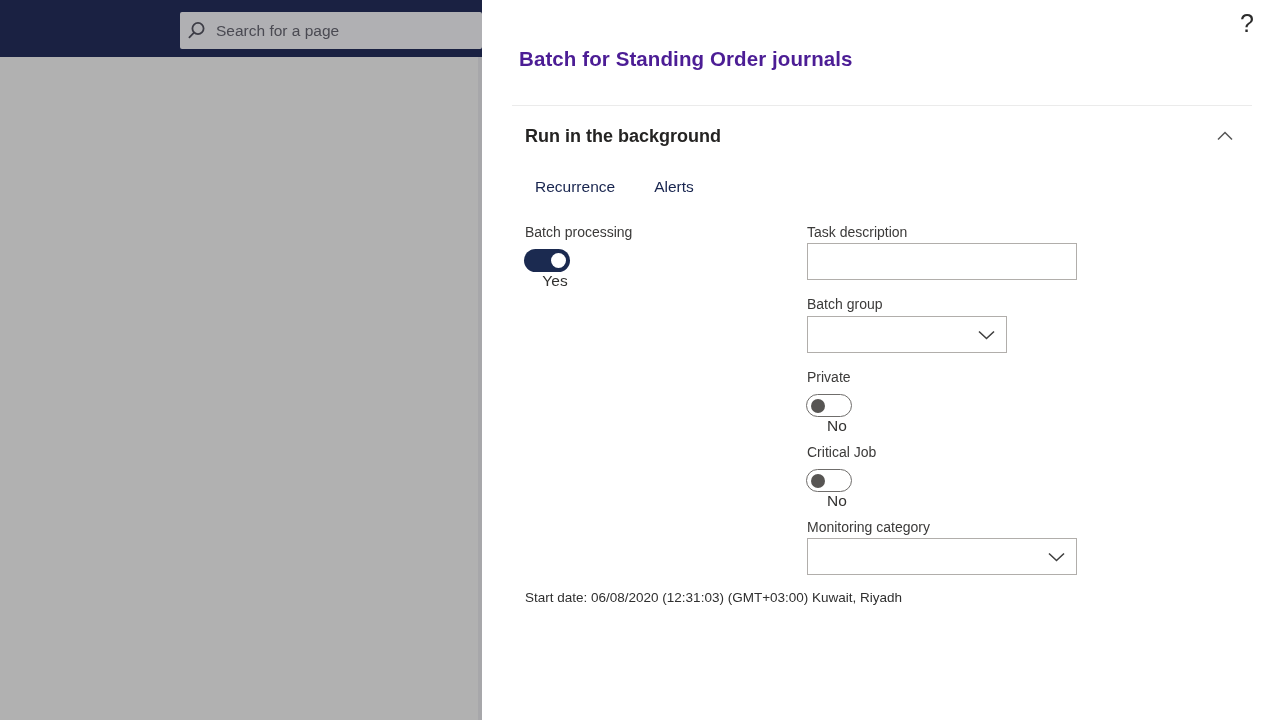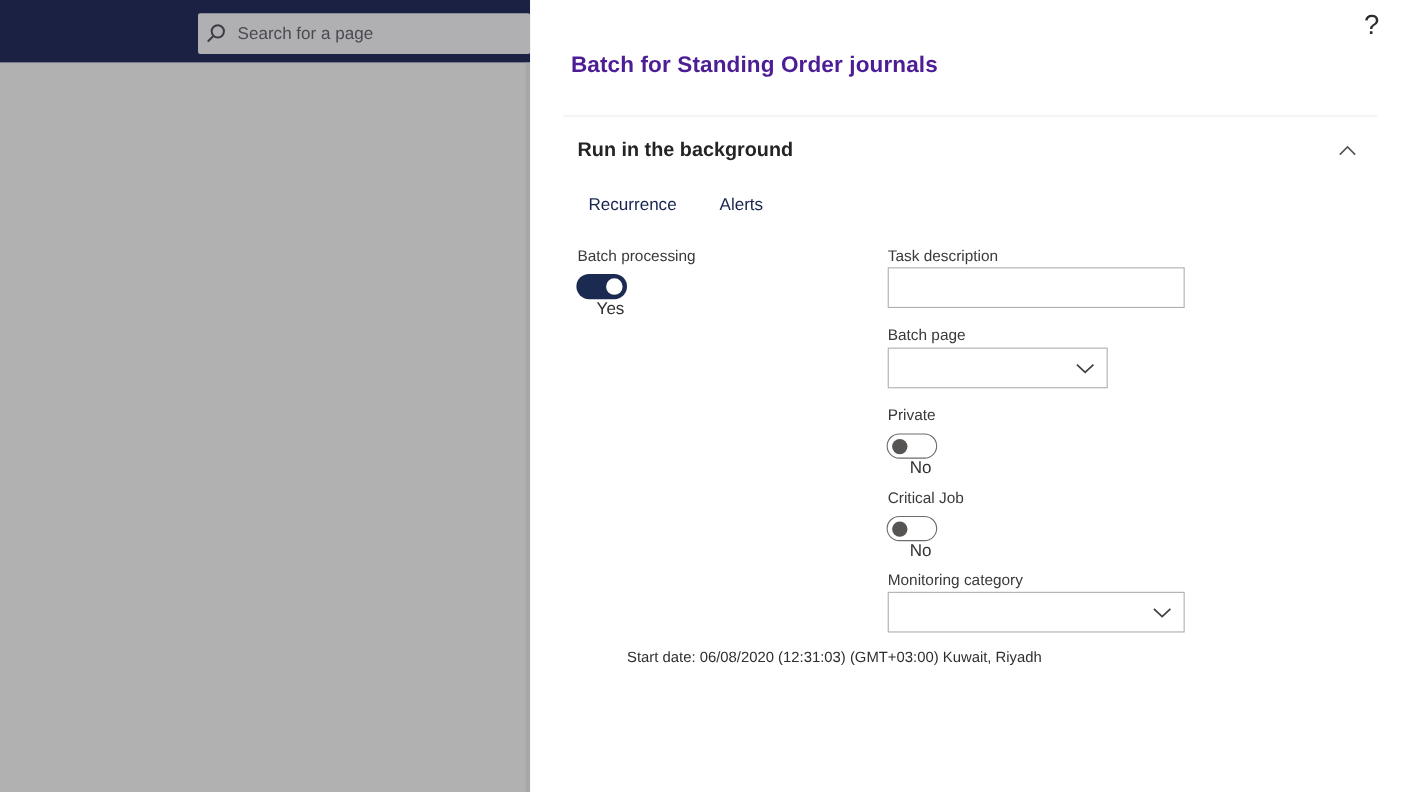--- a/index.html
+++ b/index.html
@@ -48,21 +48,21 @@
   .dlg-title {
     position: absolute; left: 37px; top: 47px;
     font-size: 20.5px; font-weight: 700; color: #4c1d95; letter-spacing: 0.1px;
   }
   .divider {
     position: absolute; left: 30px; top: 105px; width: 740px; height: 1px;
     background: #ebebeb;
   }
   .section-header {
     position: absolute; left: 43px; top: 126px; width: 712px;
-    display: flex; align-items: center; justify-content: space-between;
+    display: flex; justify-content: space-between;
   }
   .section-title {
     font-size: 18px; font-weight: 700; color: #252423;
   }
   .collapse-btn {
     background: none; border: none; cursor: pointer; padding: 2px;
     width: 24px; height: 20px; display: flex; align-items: center; justify-content: center;
   }
   .tabs {
     position: absolute; left: 53px; top: 178px;
@@ -120,21 +120,21 @@
   .lbl-batchgroup  { position: absolute; left: 325px; top: 296px; }
   .cmb-batchgroup  { position: absolute; left: 325px; top: 316px; width: 200px; }
   .lbl-private     { position: absolute; left: 325px; top: 369px; }
   .row-private     { position: absolute; left: 324px; top: 394px; }
   .lbl-critical    { position: absolute; left: 325px; top: 444px; }
   .row-critical    { position: absolute; left: 324px; top: 469px; }
   .lbl-moncat      { position: absolute; left: 325px; top: 519px; }
   .cmb-moncat      { position: absolute; left: 325px; top: 538px; width: 270px; }
   .start-date {
     position: absolute; left: 43px; top: 590px;
-    font-size: 13.5px; color: #2f2f2f; margin-left: 45px;
+    font-size: 13.5px; color: #2f2f2f;
   }
 </style>
 </head>
 <body>
 
 <div class="bg-header">
   <div class="bg-search">
     <svg class="mag" viewBox="0 0 21 21">
       <circle cx="12" cy="8.5" r="5.6" fill="none" stroke="#3d3d46" stroke-width="1.8"></circle>
       <line x1="8" y1="12.7" x2="3.4" y2="17.3" stroke="#3d3d46" stroke-width="1.8" stroke-linecap="round"></line>
@@ -171,21 +171,21 @@
   <div class="toggle-row row-batchproc">
     <div class="toggle on">
       <div class="knob"></div>
     </div>
     <span class="toggle-value">Yes</span>
   </div>
 
   <label class="field-label lbl-taskdesc">Task description</label>
   <input class="text-input inp-taskdesc" value="" style="">
 
-  <label class="field-label lbl-batchgroup">Batch page</label>
+  <label class="field-label lbl-batchgroup">Batch group</label>
   <div class="combo cmb-batchgroup">
     <span></span>
     <svg class="chev" viewBox="0 0 19 11">
       <polyline points="2,2 9.5,9 17,2" fill="none" stroke="#404040" stroke-width="1.6"></polyline>
     </svg>
   </div>
 
   <label class="field-label lbl-private">Private</label>
   <div class="toggle-row row-private">
     <div class="toggle off">

